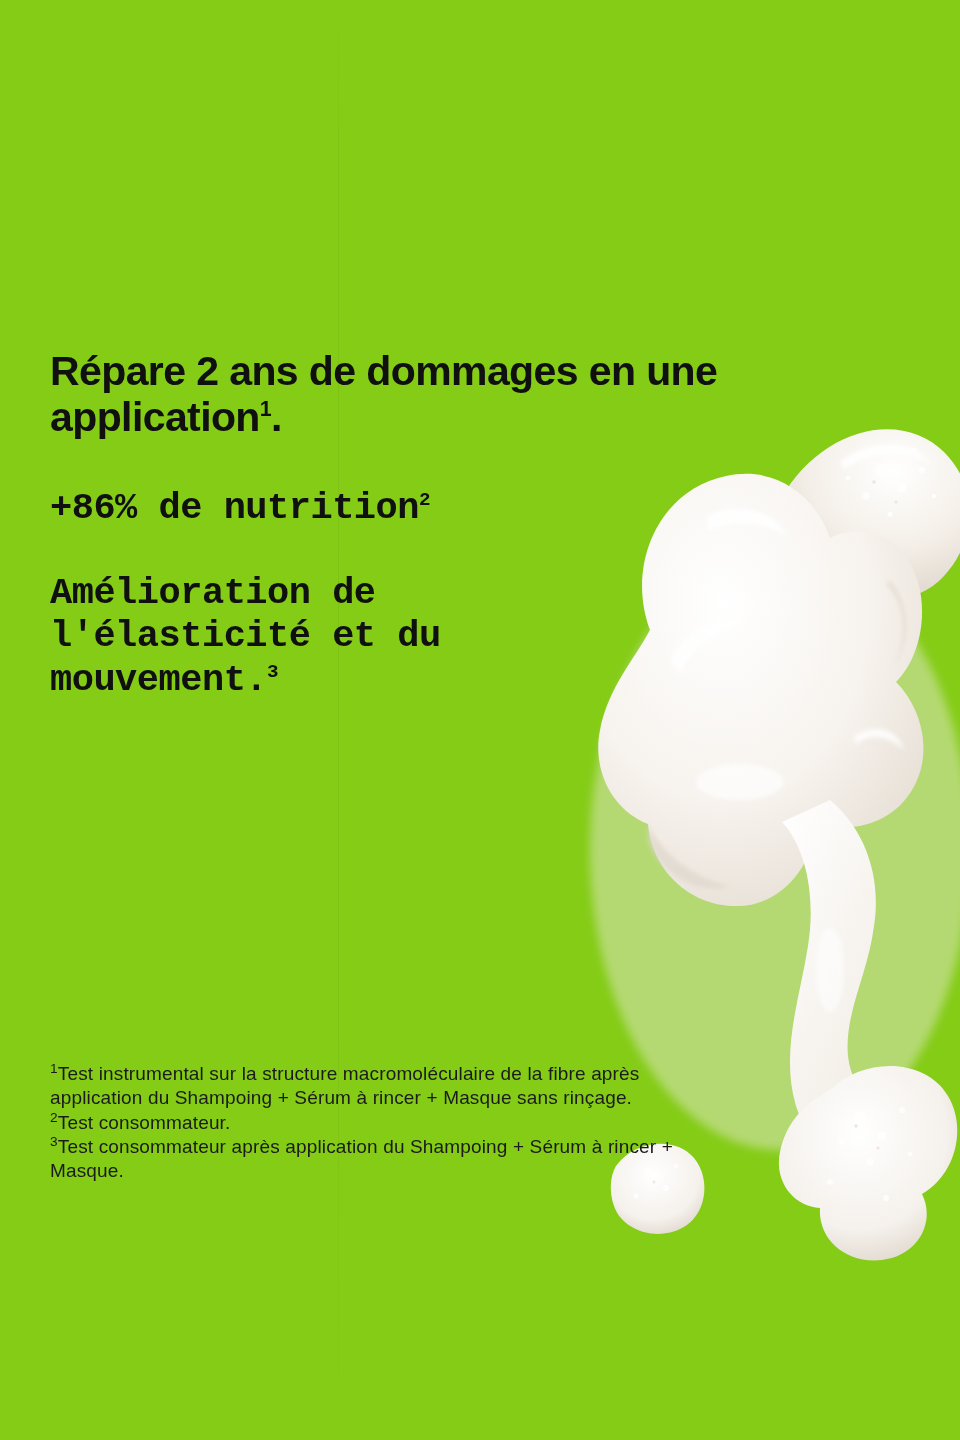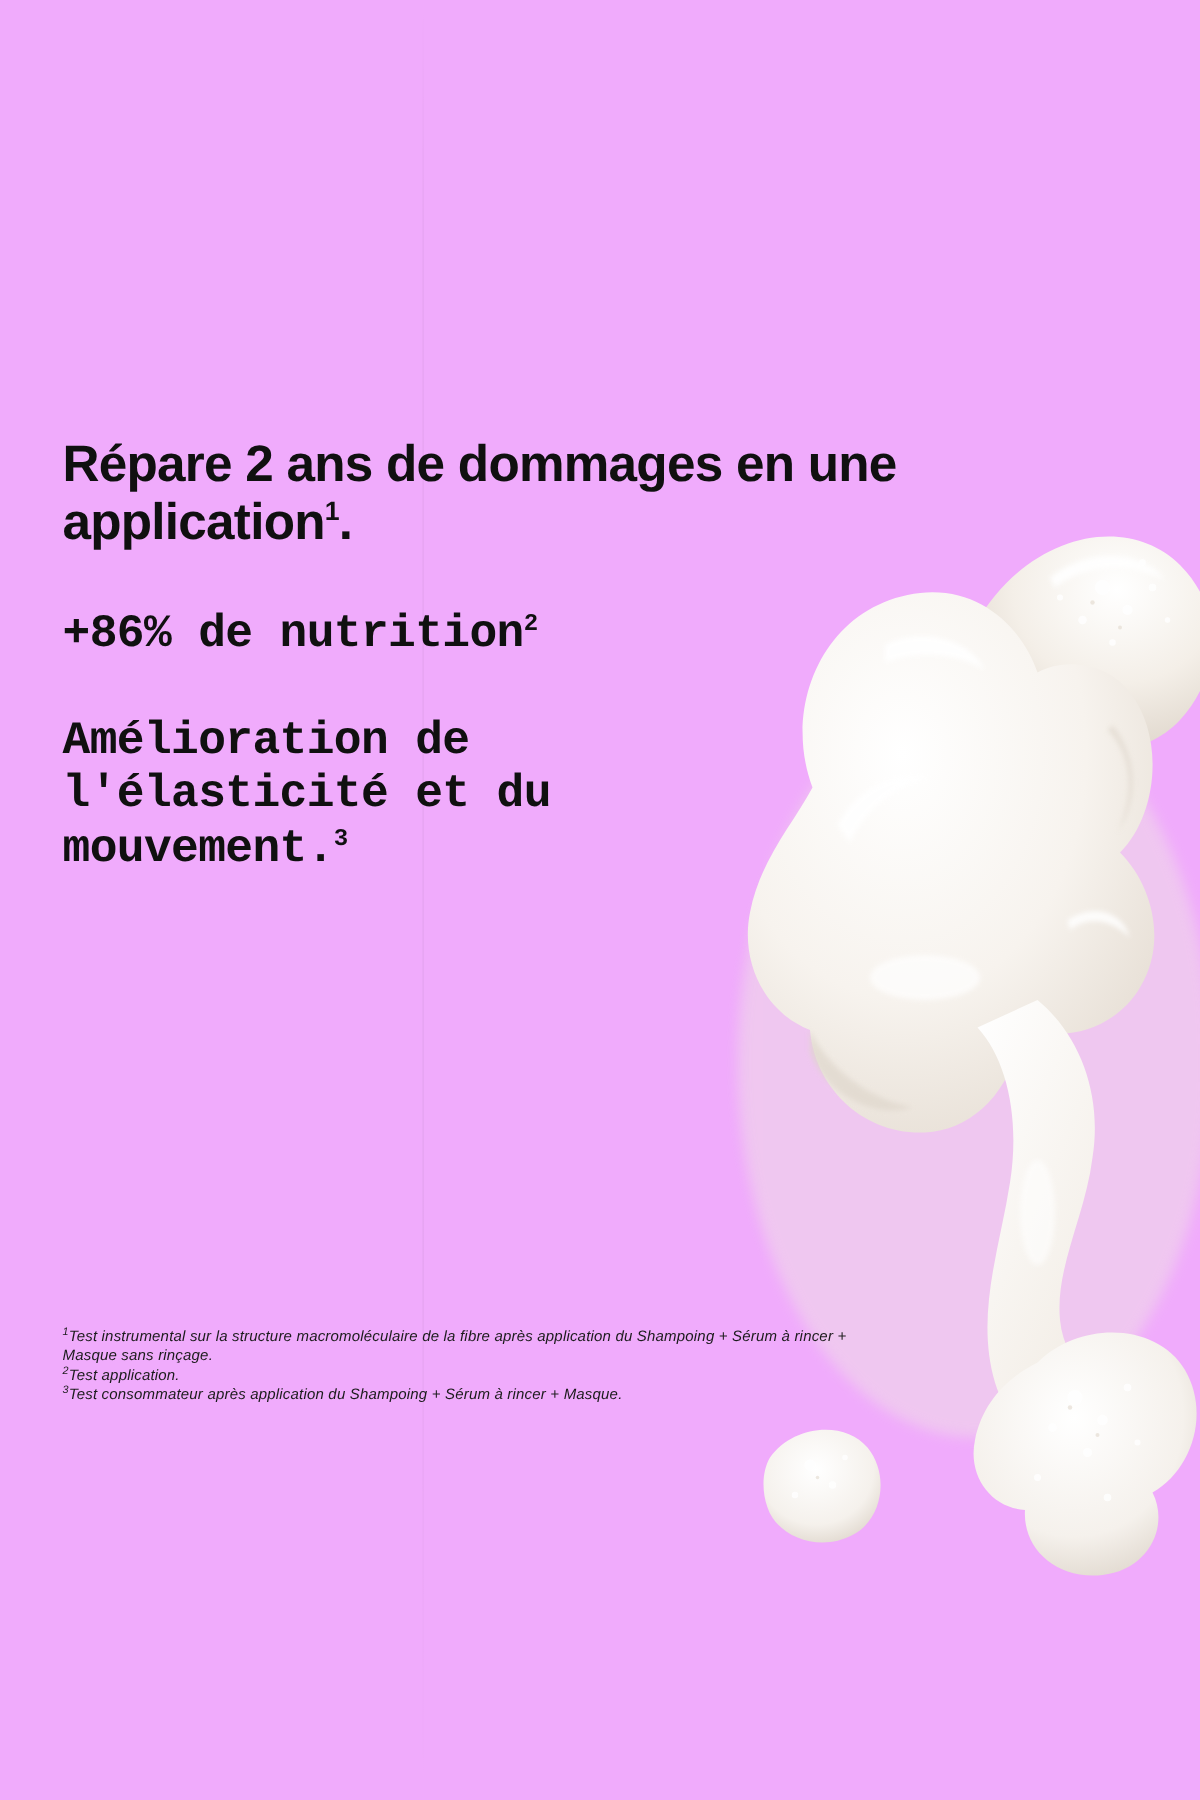--- a/index.html
+++ b/index.html
@@ -12,21 +12,21 @@
     height: 1440px;
     position: relative;
     overflow: hidden;
     font-family: "Liberation Sans", sans-serif;
     color: #101010;
   }
 
   .page {
     position: absolute;
     inset: 0;
-    background: #f0abfc;
+    background: #84cc16;
     overflow: hidden;
   }
 
   
   .seam {
     position: absolute;
     top: 0;
     bottom: 0;
     left: 338px;
     width: 1px;
@@ -79,25 +79,24 @@
     line-height: 0;
     font-weight: 700;
   }
 
   
   .footnotes {
     position: absolute;
     left: 50px;
     top: 1062px;
     width: 660px;
-    font-size: 12px;
+    font-size: 19px;
     line-height: 1.28;
     letter-spacing: 0.15px;
     color: #1b1b1b;
-    font-style: italic;
   }
   .footnote { margin: 0; }
   .footnote .marker {
     font-size: 0.72em;
     vertical-align: super;
     line-height: 0;
   }
 </style>
 </head>
 <body>
@@ -208,17 +207,17 @@
 
     <p class="claim"><span>+86% de nutrition</span><sup>2</sup></p>
 
 
     <p class="claim last"><span>Amélioration de l'élasticité et du mouvement.</span><sup>3</sup></p>
 
   </div>
 
   <div class="footnotes">
     <p class="footnote"><span class="marker">1</span><span>Test instrumental sur la structure macromoléculaire de la fibre après application du Shampoing + Sérum à rincer + Masque sans rinçage.</span></p>
-    <p class="footnote"><span class="marker">2</span><span>Test application.</span></p>
+    <p class="footnote"><span class="marker">2</span><span>Test consommateur.</span></p>
     <p class="footnote"><span class="marker">3</span><span>Test consommateur après application du Shampoing + Sérum à rincer + Masque.</span></p>
   </div>
 
 </div>
 
 </body></html>

